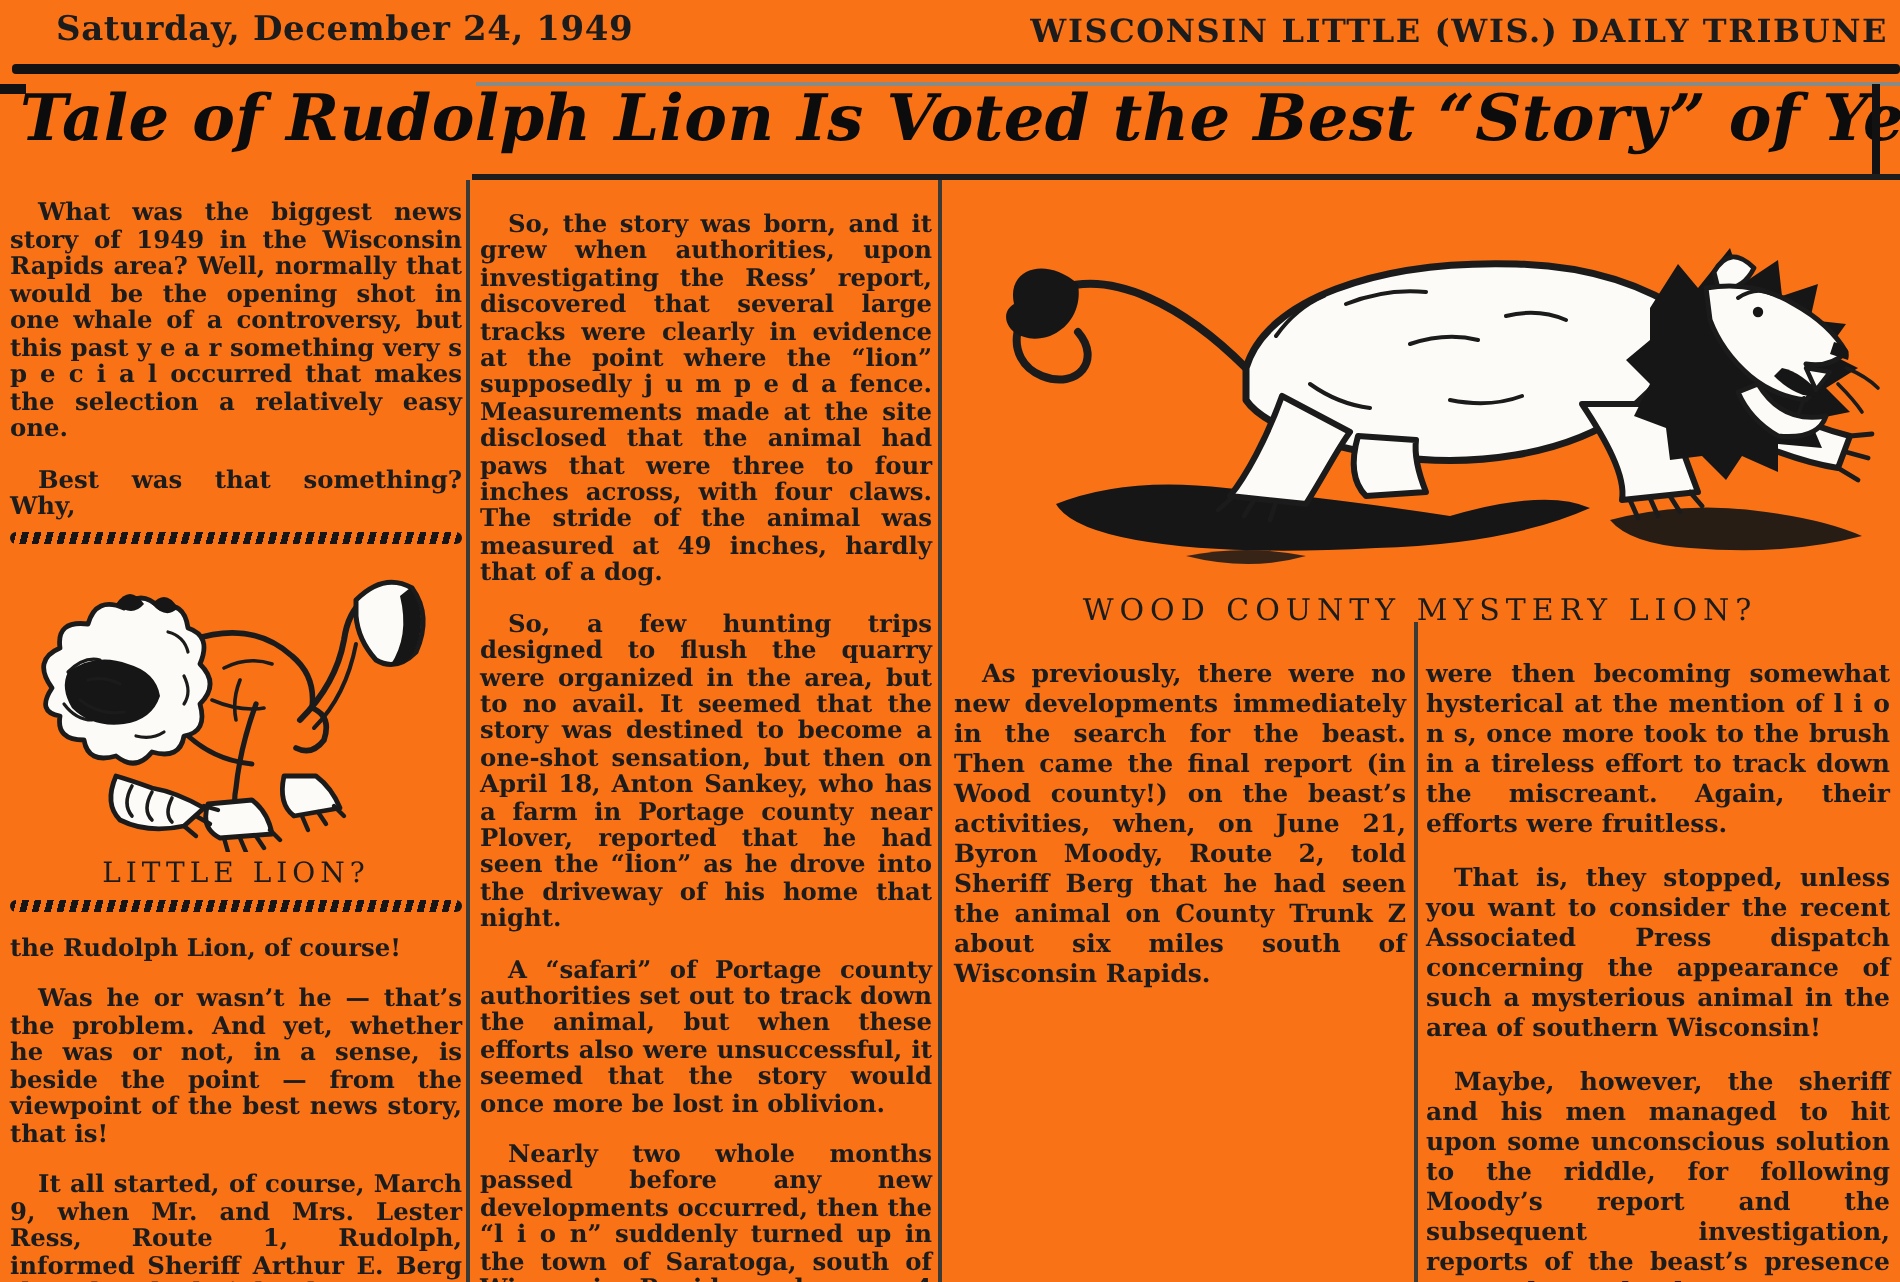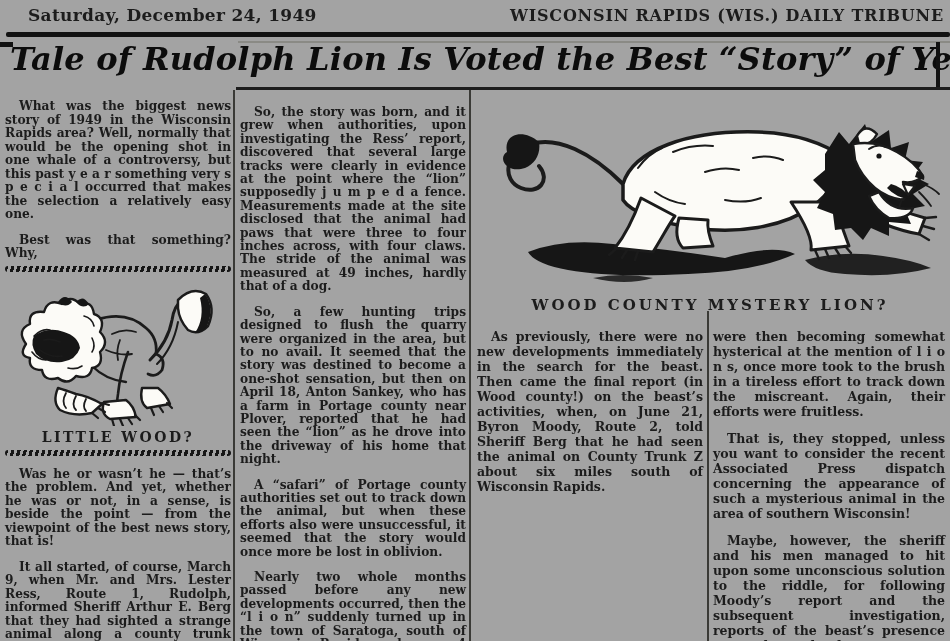--- a/index.html
+++ b/index.html
@@ -1,19 +1,19 @@
 <!DOCTYPE html>
 <html><head>
 <meta charset="utf-8">
 <style>
   html,body{margin:0;padding:0;}
   body{background:#e8e6e0;}
   .page{
     position:relative;width:950px;height:641px;margin:0 auto;
-    background:#a3a3a3;overflow:hidden;
+    background:#f97316;overflow:hidden;
     font-family:"DejaVu Serif","Liberation Serif",serif;
     color:#1c1c1c;
   }
   
   .masthead-date{position:absolute;left:28px;top:5px;font-size:17px;font-weight:700;letter-spacing:.3px;}
   .masthead-paper{position:absolute;right:6px;top:6px;font-size:16px;font-weight:700;letter-spacing:.8px;}
   .rule-thick{position:absolute;left:6px;top:32px;width:944px;height:5px;background:#121212;border-radius:2px;}
   .left-dash{position:absolute;left:0;top:42px;width:13px;height:5px;background:#121212;}
   .headline-topline{position:absolute;left:238px;top:41px;width:712px;height:2px;background:#8a8a85;}
   .headline{
@@ -31,36 +31,36 @@
   
   .col{position:absolute;text-align:justify;font-weight:700;}
   .col p{margin:12px 0 2px 0;text-indent:14px;}
   .col p.noindent{text-indent:0;}
   .col1{left:5px;top:88px;width:226px;font-size:12.2px;line-height:13.5px;}
   .col2{left:240px;top:94px;width:226px;font-size:12.2px;line-height:13.4px;}
   .col3{left:477px;top:317px;width:226px;font-size:12.5px;line-height:15px;}
   .col4{left:713px;top:317px;width:232px;font-size:12.5px;line-height:15px;}
   .squiggle{height:6px;margin:5px 0 4px 0;border-radius:3px;
     background:repeating-linear-gradient(105deg,#161616 0 3.2px,rgba(0,0,0,0) 3.2px 6px);}
-  .caption{text-align:center;font-weight:700;letter-spacing:2.5px;font-size:14px;margin:2px 0 0 0;white-space:nowrap;}
+  .caption{text-align:center;font-weight:400;letter-spacing:2.5px;font-size:14px;margin:2px 0 0 0;white-space:nowrap;}
   
   .little-lion-fig{margin:2px 0 0 4px;}
   .mystery-fig{position:absolute;left:473px;top:92px;width:474px;}
   .mystery-fig .caption{letter-spacing:3px;font-size:15px;margin-top:0;}
   svg .ink{stroke:#1b1b1b;stroke-linecap:round;stroke-linejoin:round;fill:none;}
   svg .body-fill{fill:#fcfbf7;stroke:#1b1b1b;stroke-linecap:round;stroke-linejoin:round;}
   svg .dark{fill:#161616;stroke:none;}
 </style>
 </head>
 <body>
 
 <div class="page">
 
   <div class="masthead-date">Saturday, December 24, 1949</div>
-  <div class="masthead-paper">WISCONSIN RAPIDS (WIS.) DAILY TRIBUNE</div>
+  <div class="masthead-paper">WISCONSIN LITTLE (WIS.) DAILY TRIBUNE</div>
   <div class="rule-thick"></div>
   <div class="left-dash"></div>
   <div class="headline-topline"></div>
   <h1 class="headline">Tale of Rudolph Lion Is Voted the Best “Story” of Year</h1>
   <div class="headline-rightbar"></div>
   <div class="rule-under-headline"></div>
 
   <div class="vrule v1"></div>
   <div class="vrule v2"></div>
   <div class="vrule v3"></div>
@@ -95,23 +95,24 @@
         <path class="dark" d="M68,26 q7,-8 13,2 q-6,6 -13,-2 Z"></path>
 
         <path class="dark" d="M26,60 Q40,50 56,56 Q70,60 72,72 Q68,84 54,86 Q38,88 28,78 Q22,68 26,60 Z"></path>
         <path class="ink" stroke-width="1.6" stroke="#fbfaf5" d="M32,74 q10,8 22,6 M36,64 q8,-2 16,2"></path>
 
         <path class="body-fill" stroke-width="2.4" d="M50,112 Q44,126 52,134 Q66,141 84,137 L94,128 Q80,120 68,118 Q57,114 50,112 Z"></path>
         <path class="ink" stroke-width="1.8" d="M58,117 q-5,9 0,15 M68,120 q-5,9 0,14 M78,123 q-4,8 0,12"></path>
         <path class="ink" stroke-width="2.2" d="M84,137 l6,5 M90,132 l7,4 M94,127 l7,2"></path>
       </svg>
     </figure>
-    <div class="caption">LITTLE WOOD?</div>
+    <div class="caption">LITTLE LION?</div>
     <div class="squiggle"></div>
 
+    <p class="noindent">the Rudolph Lion, of course!</p>
     <p>Was he or wasn’t he — that’s the problem. And yet, whether he was or not, in a sense, is beside the point — from the viewpoint of the best news story, that is!</p>
     <p>It all started, of course, March 9, when Mr. and Mrs. Lester Ress, Route 1, Rudolph, informed Sheriff Arthur E. Berg that they had sighted a strange animal along a county trunk highway in the town of Rudolph. Both Mr. and Mrs. Ress insisted that the animal was too large to be a dog and that it had all of the characteristics of a lion.</p>
   </div>
 
   <div class="col col2">
     <p>So, the story was born, and it grew when authorities, upon investigating the Ress’ report, discovered that several large tracks were clearly in evidence at the point where the “lion” supposedly j u m p e d a fence. Measurements made at the site disclosed that the animal had paws that were three to four inches across, with four claws. The stride of the animal was measured at 49 inches, hardly that of a dog.</p>
     <p>So, a few hunting trips designed to flush the quarry were organized in the area, but to no avail. It seemed that the story was destined to become a one-shot sensation, but then on April 18, Anton Sankey, who has a farm in Portage county near Plover, reported that he had seen the “lion” as he drove into the driveway of his home that night.</p>
     <p>A “safari” of Portage county authorities set out to track down the animal, but when these efforts also were unsuccessful, it seemed that the story would once more be lost in oblivion.</p>
     <p>Nearly two whole months passed before any new developments occurred, then the “l i o n” suddenly turned up in the town of Saratoga, south of Wisconsin Rapids and some 4 miles from where it had first been reported.</p>
     <p>On June 9, Ronald Owens, son of Harvey Owens, Route 3, Wisconsin Rapids, reported that he had seen the animal the previous day. His story received substantiation from</p>

